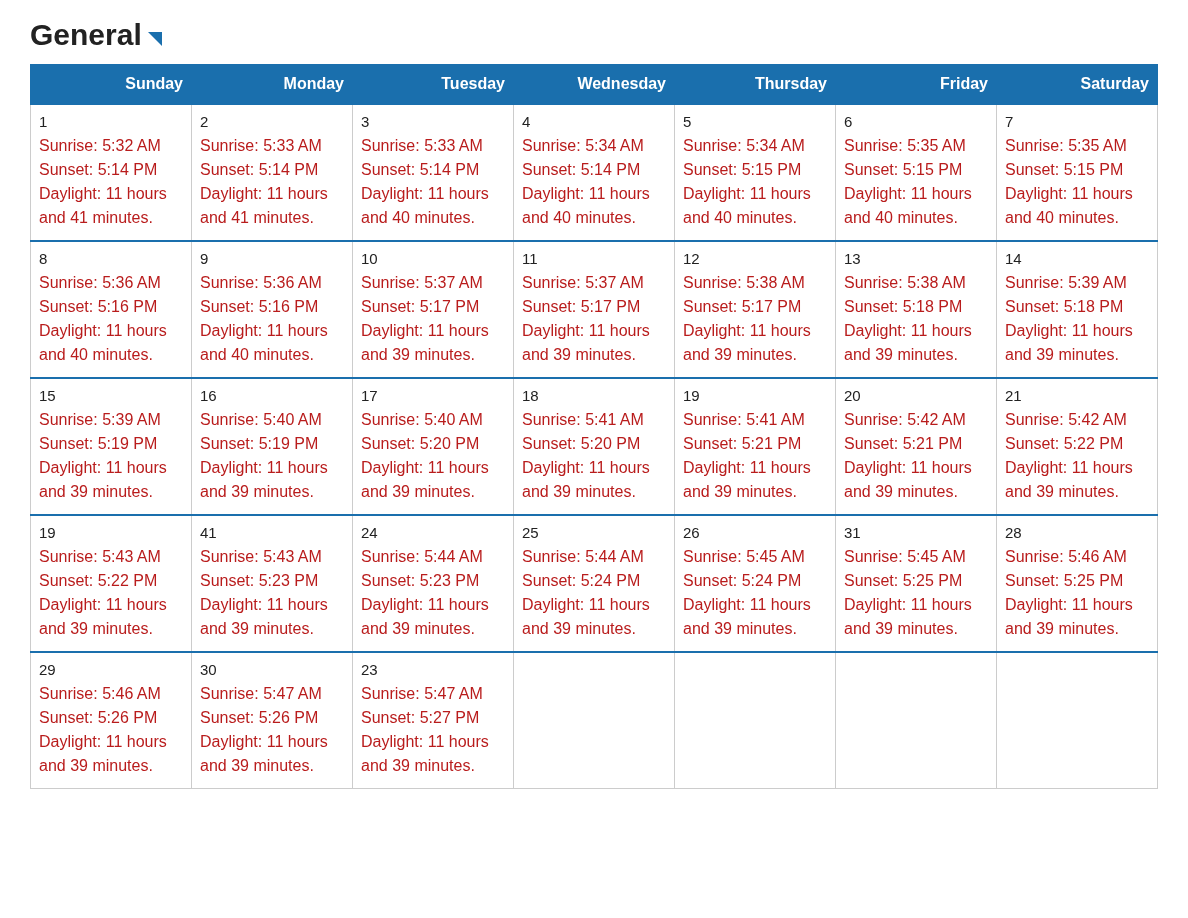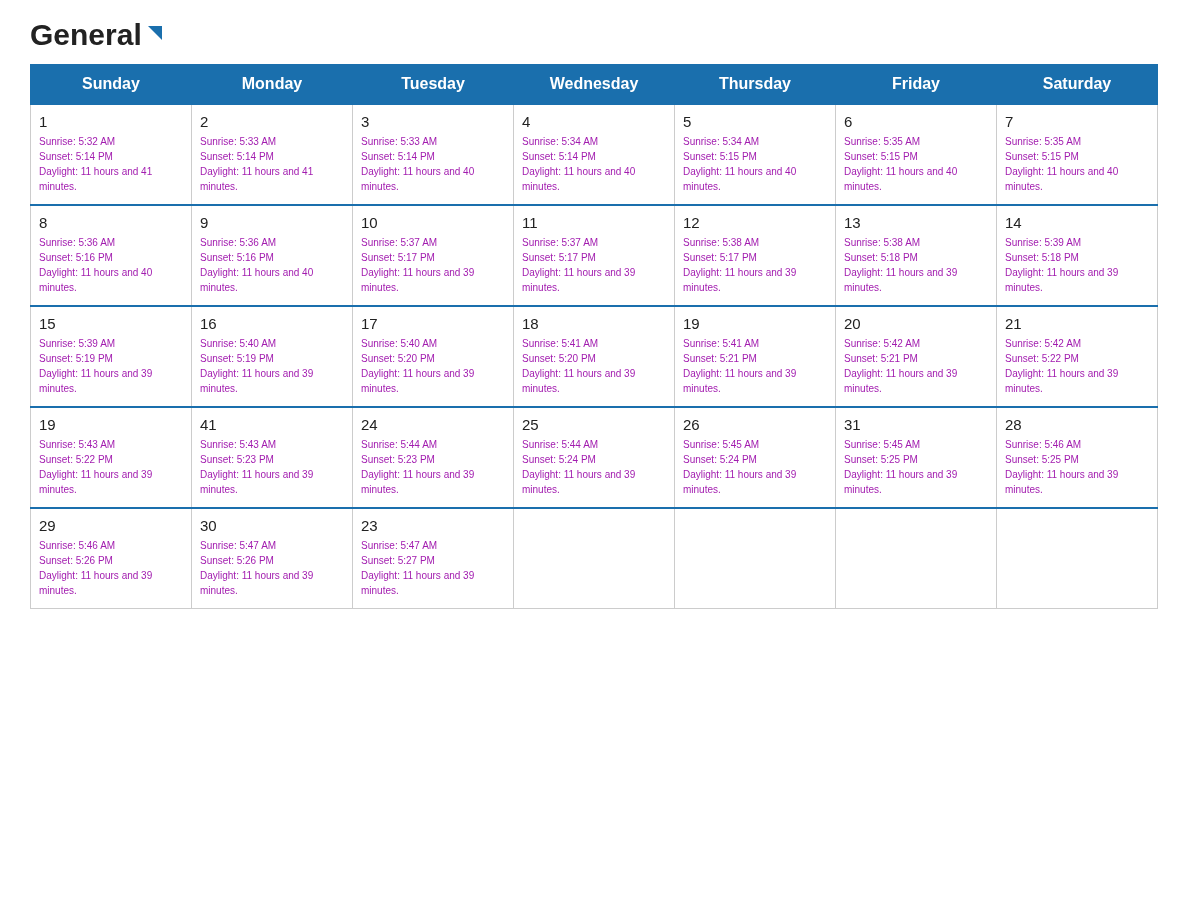--- a/index.html
+++ b/index.html
@@ -32,46 +32,46 @@
       margin-top: 4px;
     }
     table {
       width: 100%;
       border-collapse: collapse;
       table-layout: fixed;
     }
     thead tr th {
       background-color: #1a6fad;
       color: #fff;
-      padding: 10px 2px;
+      padding: 10px 8px;
       font-size: 16px;
       font-weight: bold;
-      text-align: center;
+      text-align: right;
       border: 1px solid #1a6fad;
     }
     tbody tr td {
       vertical-align: top;
       padding: 8px 8px 10px 8px;
       font-size: 13px;
       color: #222;
       border: 1px solid #ccc;
       border-top: 2px solid #1a6fad;
       min-height: 100px;
     }
     tbody tr td .day-num {
       font-size: 15px;
       font-weight: normal;
       color: #222;
       display: block;
       margin-bottom: 4px;
     }
     tbody tr td .day-info {
-      font-size: 10px;
+      font-size: 16px;
       line-height: 1.5;
-      color: #a21caf;
+      color: #b91c1c;
     }
     tbody tr td.empty {
       border-top: 2px solid #1a6fad;
     }
     .logo-wrapper {
       display: flex;
       align-items: center;
     }
     .logo-icon {
       display: flex;
@@ -79,21 +79,21 @@
       align-items: flex-end;
       margin-right: 0px;
     }
   </style>
 </head>
 <body>
 
 <div class="header">
   <div class="logo-wrapper">
     <div class="logo-icon">
-      <div style="display:flex;align-items:center;line-height:1;">
+      <div style="display:flex;align-items:flex-end;line-height:1;">
         <span style="font-size:30px;font-weight:bold;color:#222;">General</span>
         <svg width="22" height="22" viewBox="0 0 22 22" style="margin-left:2px;margin-top:-4px;">
           <polygon points="4,4 18,4 18,18" fill="#1a6fad"></polygon>
         </svg>
       </div>
       <div style="font-size:26px;font-weight:bold;color:#1a6fad;margin-top:-4px;padding-left:2px;"></div>
     </div>
   </div>
   <div class="title-block">
     <div class="main-title"></div>

